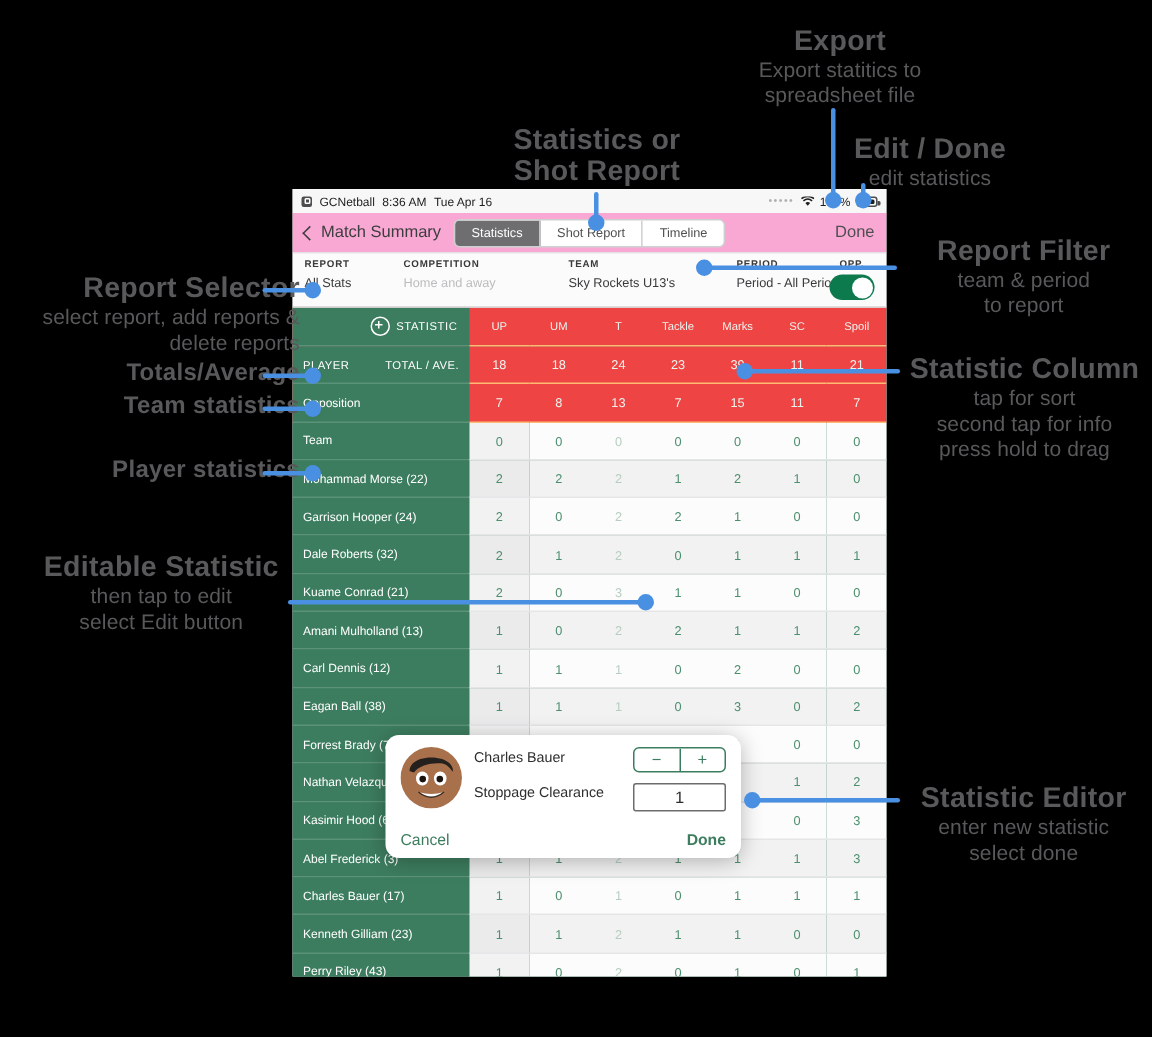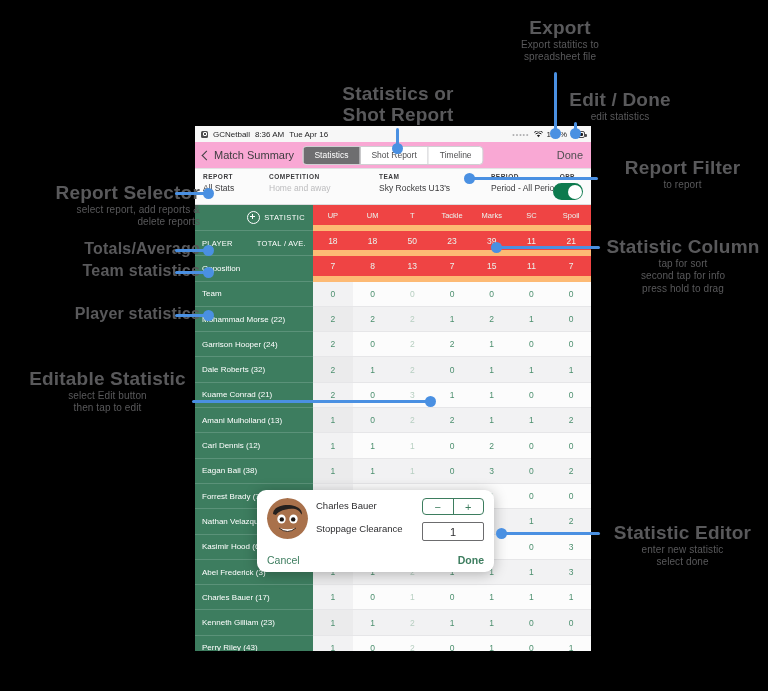--- a/index.html
+++ b/index.html
@@ -6,21 +6,21 @@
   body{
     width:768px;height:691px;
     background:#000;
     font-family:"Liberation Sans", sans-serif;
     overflow:hidden;
     position:relative;
   }
   
   .anno{position:absolute;color:#59595b;text-align:center;line-height:1.12;}
   .anno .t{font-weight:bold;font-size:19px;letter-spacing:.2px;white-space:nowrap;}
-  .anno .s{font-size:10px;font-weight:normal;letter-spacing:.1px;margin-top:1px;}
+  .anno .s{font-size:14px;font-weight:normal;letter-spacing:.1px;margin-top:1px;}
   .anno.small .t{font-size:16px;}
   .lead{position:absolute;background:#4a90e2;}
   .lead.h{height:3px;border-radius:2px;}
   .lead.v{width:3px;border-radius:2px;}
   .dot{position:absolute;width:11px;height:11px;border-radius:50%;background:#4a90e2;}
 
   
   #device{
     position:absolute;left:195px;top:126px;width:396px;height:525px;
     background:#fff;overflow:hidden;
@@ -80,21 +80,21 @@
     border-bottom:1px solid #5b9279;white-space:nowrap;overflow:hidden;}
   .cell-name.tot{justify-content:space-between;padding-right:7px;font-size:7.5px;letter-spacing:.3px;}
   .cell{flex:1;display:flex;align-items:center;justify-content:center;font-size:8.5px;}
   .hdr .cell{color:#eaf3ee;font-size:7.5px;}
   .hdr .cell-name{justify-content:flex-end;padding-right:8px;gap:4px;font-size:7.5px;letter-spacing:.4px;}
   .plus{width:11px;height:11px;border-radius:50%;border:1.3px solid #fff;position:relative;
     display:inline-block;flex:none;}
   .plus:before,.plus:after{content:"";position:absolute;background:#fff;}
   .plus:before{left:2px;top:4px;width:5px;height:1.3px;}
   .plus:after{top:2px;left:4px;height:5px;width:1.3px;}
-  .trow.green .cell{color:#eaf3ee;border-bottom:6px solid #fdba74;}
+  .trow.green .cell{color:#eaf3ee;border-bottom:1px solid #fdba74;}
   .trow.green{background:#ef4444;}
   .trow.data .cell{color:#4c8f6e;border-bottom:1px solid #e6e6e8;background:#fcfcfc;}
   .trow.data.alt .cell{background:#f2f2f3;}
   .trow.data .cell.c-up{background:#f2f2f3;}
   .trow.data.alt .cell.c-up{background:#ebebec;}
   .trow.data .cell.dimv{color:#b7cfc1;}
 
   
   .dialog{position:absolute;left:62px;top:364px;width:237px;background:#fff;
     border-radius:9px;box-shadow:0 2px 14px rgba(0,0,0,.28);padding:8px 10px 6px;
@@ -198,21 +198,21 @@
       <div class="cell">Spoil</div>
     </div>
 
     <div class="trow green">
       <div class="cell-name tot">
         <span>PLAYER</span>
         <span>TOTAL / AVE.</span>
       </div>
       <div class="cell">18</div>
       <div class="cell">18</div>
-      <div class="cell">50</div>
+      <div class="cell">24</div>
       <div class="cell">23</div>
       <div class="cell">39</div>
       <div class="cell">11</div>
       <div class="cell">21</div>
     </div>
 
     <div class="trow green">
       <div class="cell-name">Opposition</div>
       <div class="cell">7</div>
       <div class="cell">8</div>
@@ -453,28 +453,29 @@
 <div class="dot" style="left:203px;top:267px;"></div>
 
 <div class="anno small" style="left:40px;top:305px;width:160px;text-align:right;">
   <div class="t" style="display:inline;">Player statistics</div>
 </div>
 <div class="lead h" style="left:175px;top:314px;width:35px;"></div>
 <div class="dot" style="left:203px;top:310px;"></div>
 
 <div class="anno" style="left:10px;top:368px;width:195px;">
   <div class="t">Editable Statistic</div>
+  <div class="s">then tap to edit</div>
   <div class="s">select Edit button</div>
-  <div class="s">then tap to edit</div>
 </div>
 <div class="lead h" style="left:192px;top:400px;width:240px;"></div>
 <div class="dot" style="left:425px;top:396px;"></div>
 
 <div class="anno" style="left:600px;top:157px;width:165px;">
   <div class="t">Report Filter</div>
+  <div class="s">team &amp; period</div>
   <div class="s">to report</div>
 </div>
 <div class="lead h" style="left:468px;top:177px;width:130px;"></div>
 <div class="dot" style="left:464px;top:173px;"></div>
 
 <div class="anno" style="left:598px;top:236px;width:170px;">
   <div class="t">Statistic Column</div>
   <div class="s">tap for sort</div>
   <div class="s">second tap for info</div>
   <div class="s">press hold to drag</div>

